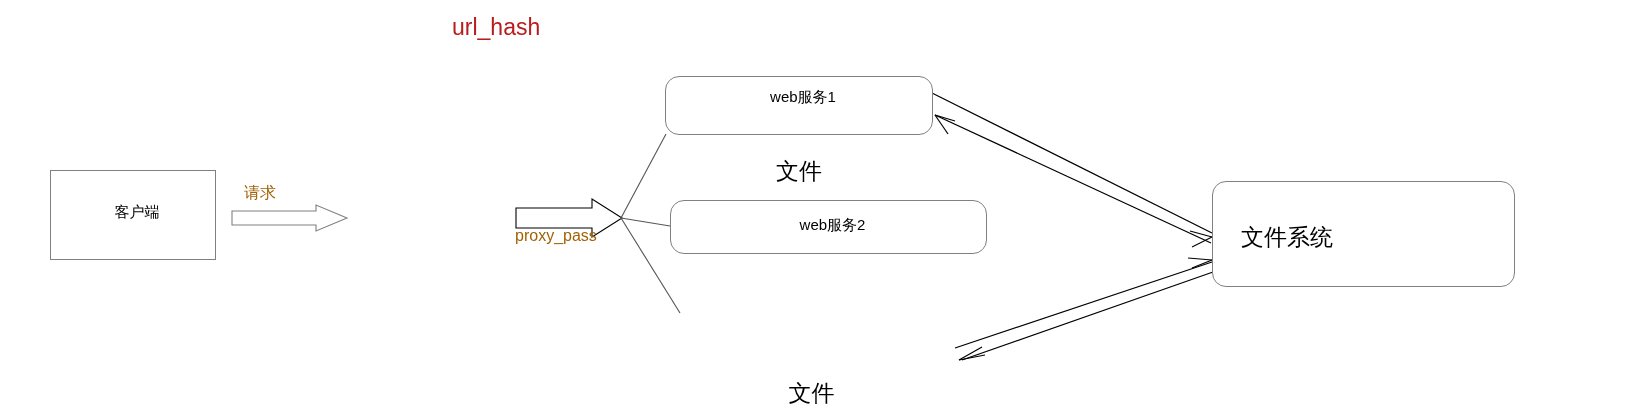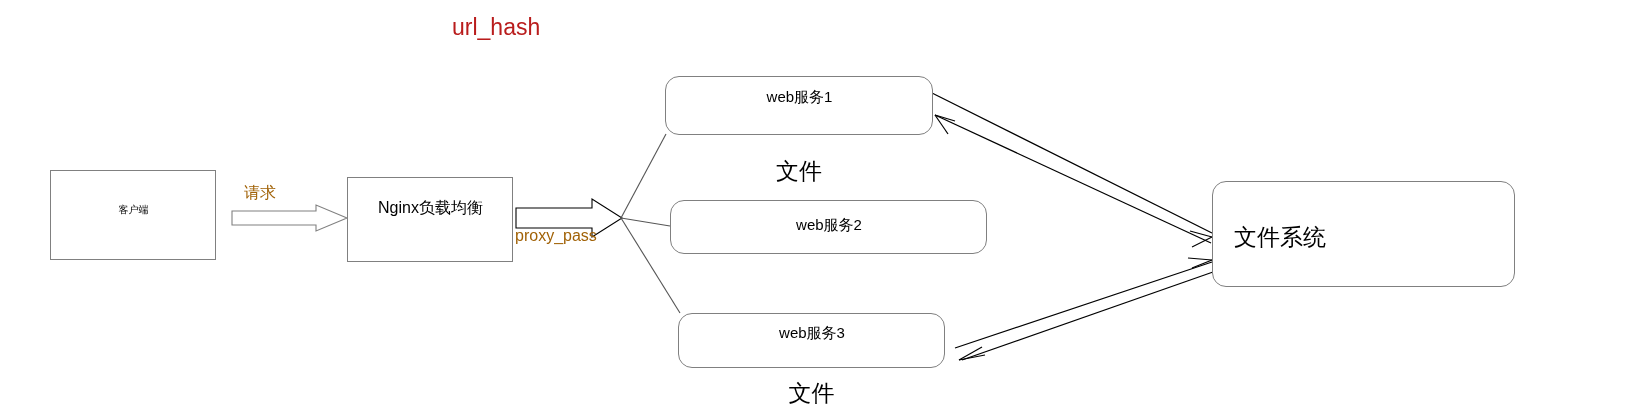--- a/index.html
+++ b/index.html
@@ -33,21 +33,21 @@
     border: 1px solid #808080;
   }
   .node.rect {
     border-radius: 0;
   }
   .node.rounded {
     border-radius: 14px;
   }
   .node-title {
     position: absolute;
-    left: 1px;
+    left: 8px;
     right: 0;
     text-align: center;
     white-space: nowrap;
   }
   .diagram-title {
     position: absolute;
     white-space: nowrap;
     font-size: 23px;
     color: #b91c1c;
   }
@@ -55,21 +55,21 @@
     position: absolute;
     white-space: nowrap;
     font-size: 16px;
     color: #a16207;
   }
   
   #node-client {
     left: 50px; top: 170px; width: 166px; height: 90px;
   }
   #node-client .node-title {
-    top: 32px; font-size: 10px;
+    top: 32px; font-size: 15px;
   }
   
   #node-nginx {
     left: 347px; top: 177px; width: 166px; height: 85px;
   }
   #node-nginx .node-title {
     top: 20px; font-size: 16px;
   }
   
   #node-web1 {
@@ -149,36 +149,30 @@
 
       <line x1="1212" y1="260" x2="1188" y2="258"></line>
       <line x1="1212" y1="260" x2="1192" y2="268"></line>
     </g>
   </svg>
 
   <div class="node rect" id="node-client">
     <div class="node-title">客户端</div>
   </div>
 
-  <div class="node rect" id="node-nginx">
-    <div class="node-title">Nginx负载均衡</div>
-  </div>
 
   <div class="node rounded" id="node-web1">
     <div class="node-title">web服务1</div>
   </div>
   <div class="file-label" id="label-file-1">文件</div>
 
   <div class="node rounded" id="node-web2">
     <div class="node-title">web服务2</div>
   </div>
 
-  <div class="node rounded" id="node-web3">
-    <div class="node-title">web服务3</div>
-  </div>
   <div class="file-label" id="label-file-3">文件</div>
 
   <div class="node rounded" id="node-fs">
     <div class="node-title">文件系统</div>
   </div>
 
   <div class="edge-label" id="label-request">请求</div>
   <div class="edge-label" id="label-proxypass">proxy_pass</div>
 
 </div>

